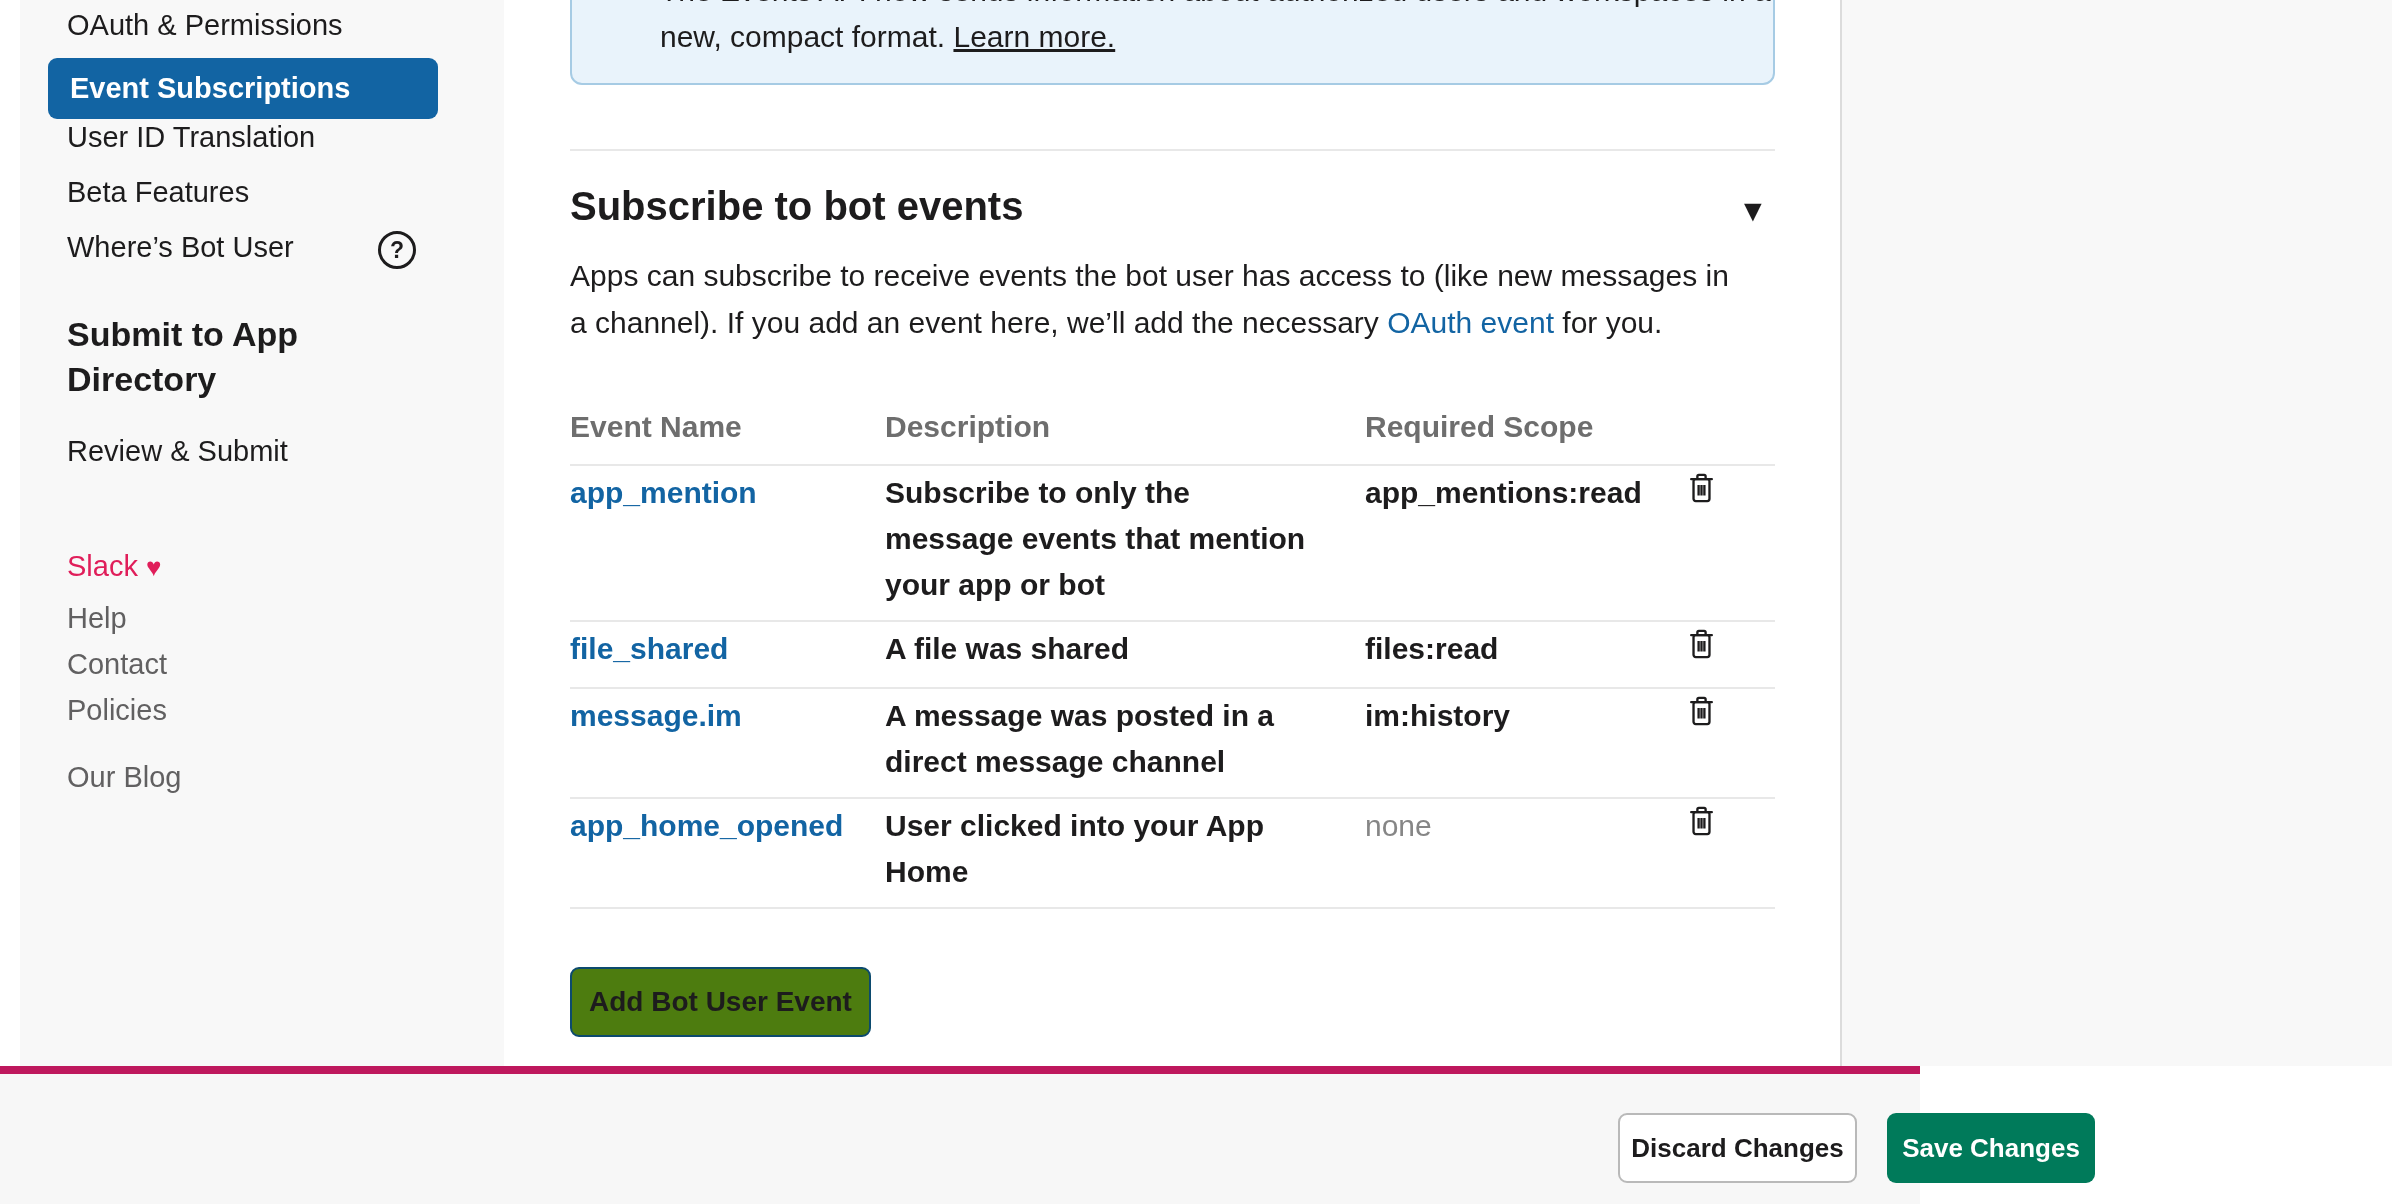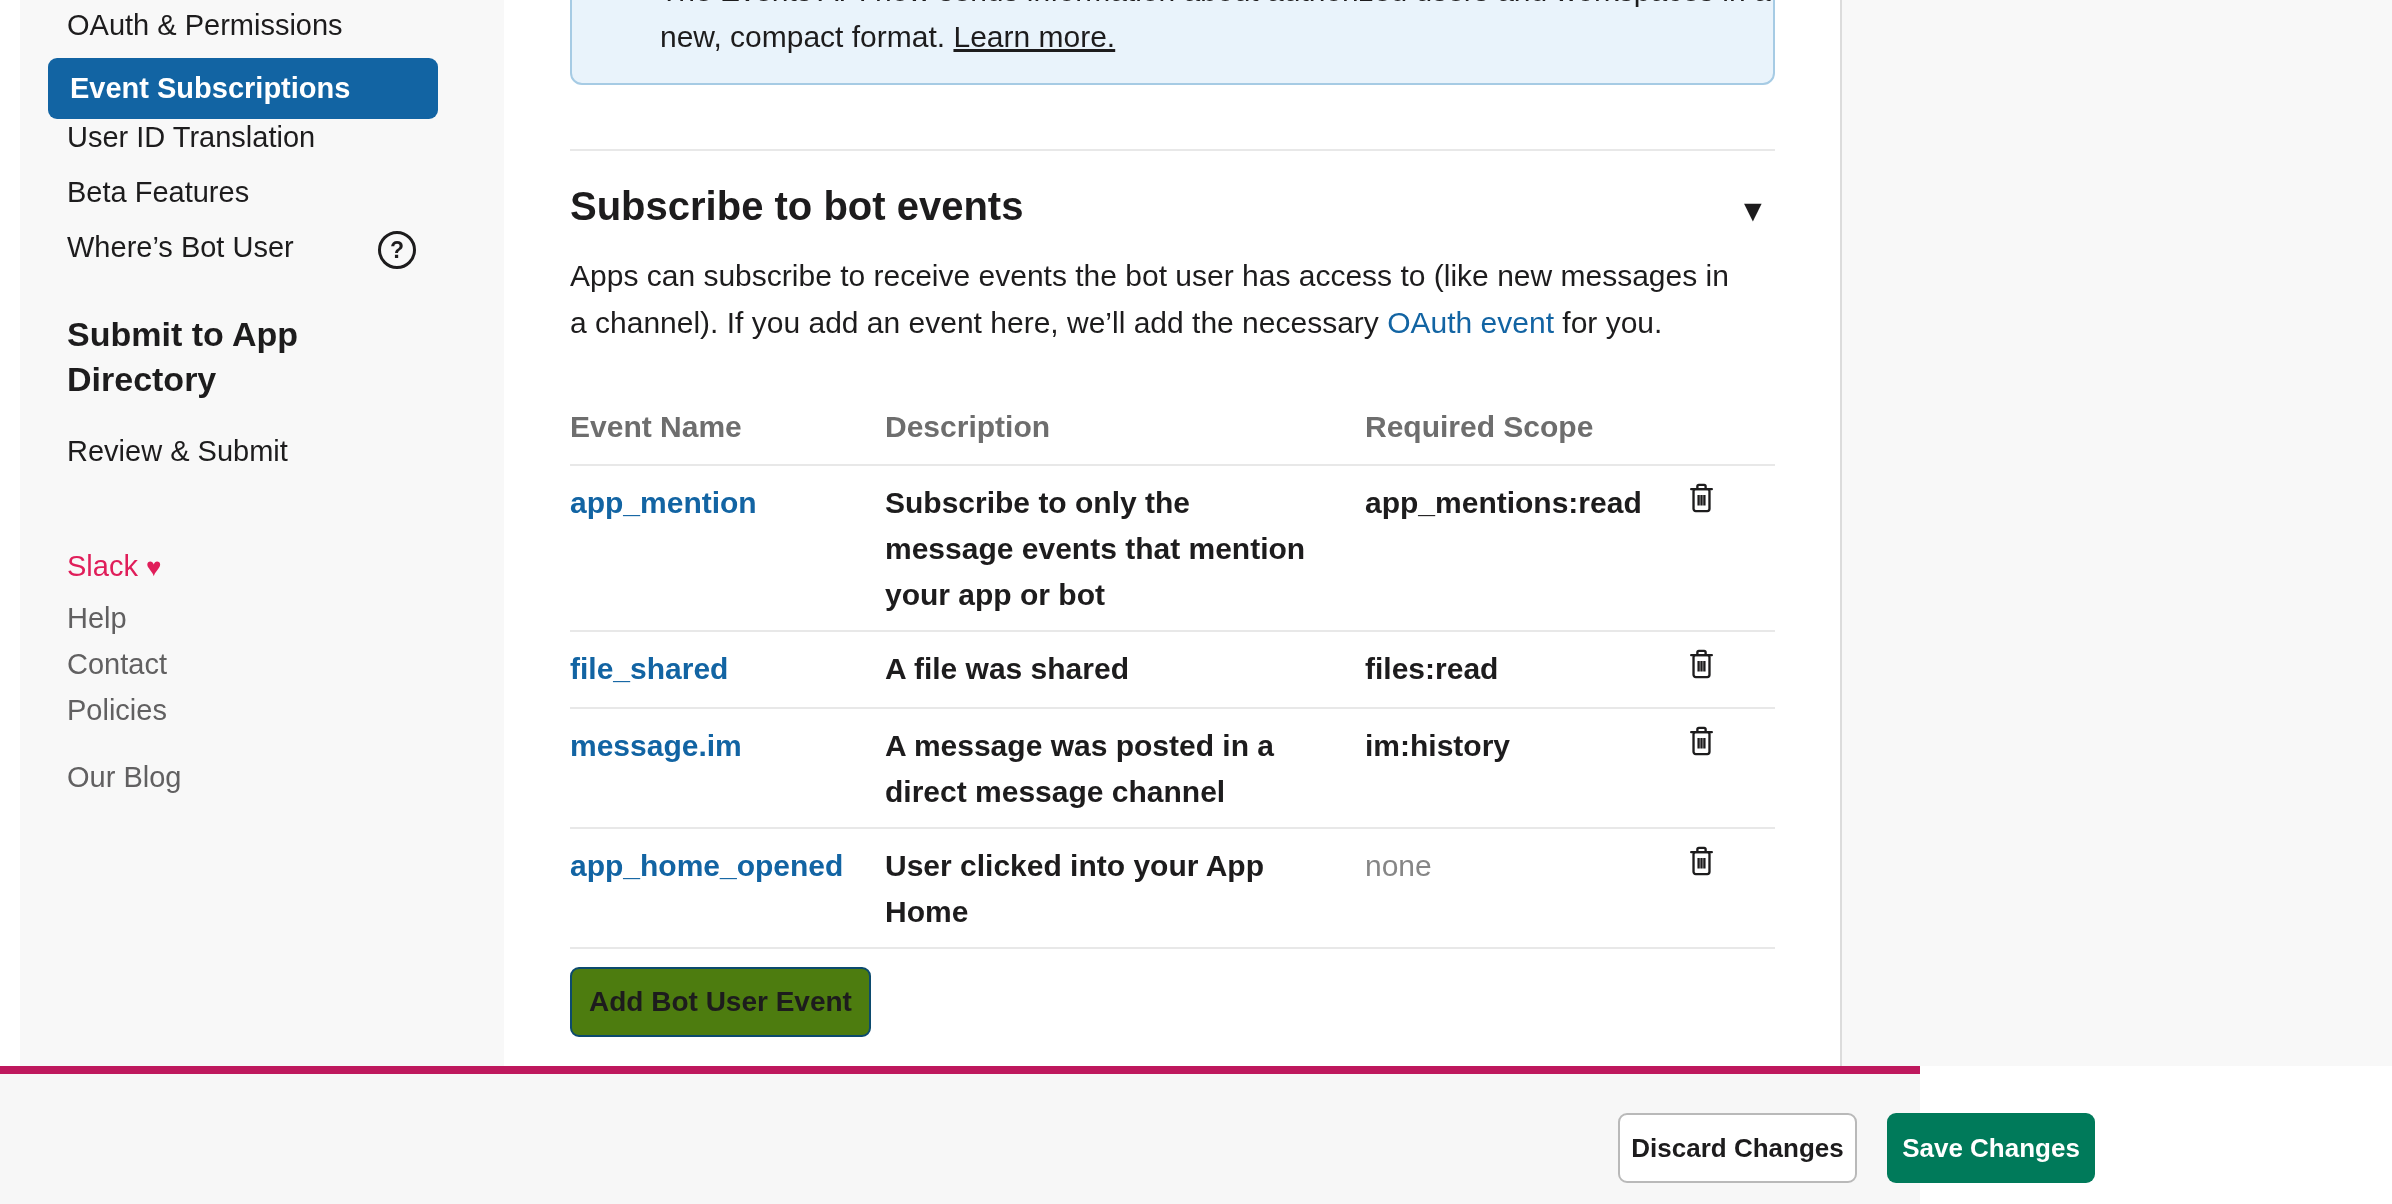--- a/index.html
+++ b/index.html
@@ -82,21 +82,21 @@
   .events-table {
     position: absolute; left: 570px; top: 390px; width: 1205px;
     border-collapse: collapse; table-layout: fixed;
   }
   .events-table th {
     text-align: left; font-weight: 700; font-size: 30px; line-height: 46px;
     color: #6e6e6e; padding: 14px 0; border-bottom: 2px solid #e8e8e8;
   }
   .events-table td {
     vertical-align: top; font-size: 30px; line-height: 46px;
-    padding: 14px 0 12px 0; border-bottom: 2px solid #e8e8e8; margin-top: 39px;
+    padding: 4px 0 12px 0; border-bottom: 2px solid #e8e8e8; margin-top: 39px;
   }
   .events-table td.desc { font-weight: 700; color: #1d1c1d; padding-right: 40px; }
   .events-table td.scope { font-weight: 700; color: #1d1c1d; }
   .events-table td.scope.none { font-weight: 400; color: #868686; }
   .event-link { color: #1264a3; font-weight: 600; cursor: pointer; }
   .trash-btn { background: none; border: none; cursor: pointer; padding: 0; margin-left: 5px; }
 
   
   .btn {
     display: flex; align-items: center; justify-content: center;

